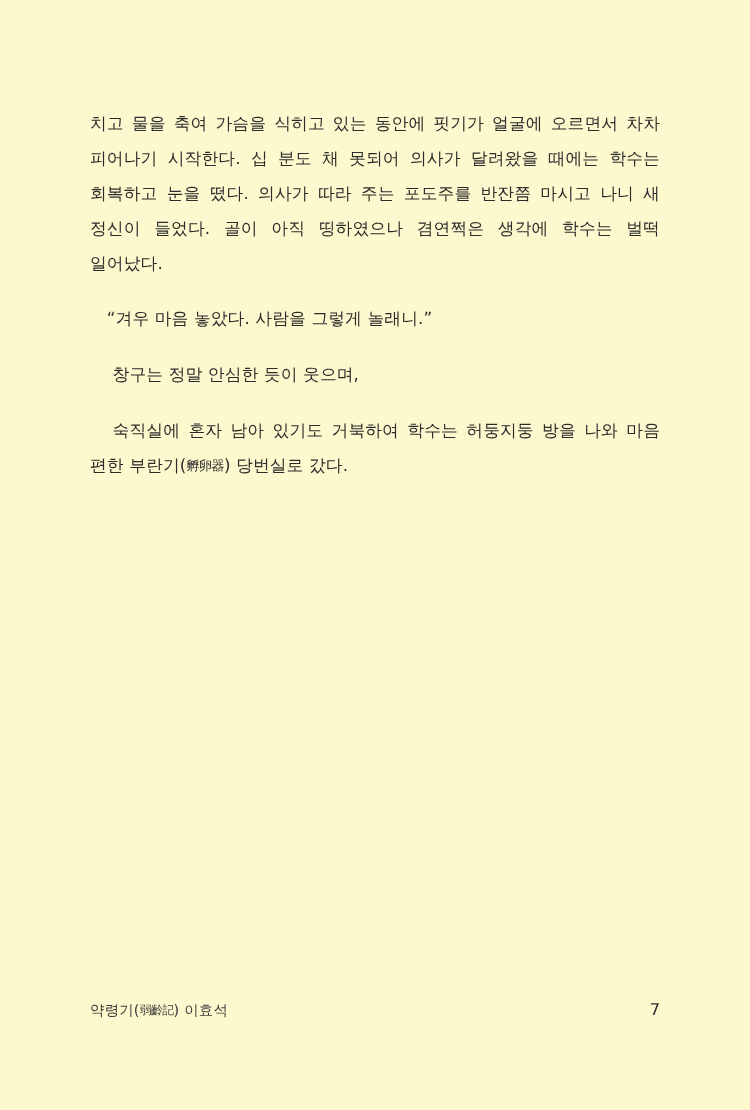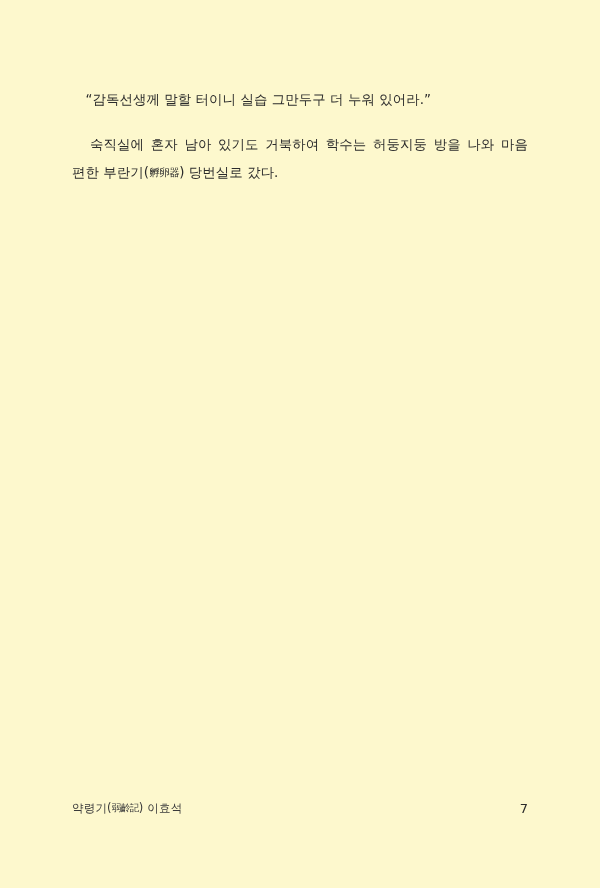--- a/index.html
+++ b/index.html
@@ -68,25 +68,27 @@
     color: #2b2b2b;
   }
 </style>
 </head>
 <body>
 
 <div class="page">
 
   <div class="body-text">
 
+    <p class="para">치고 물을 축여 가슴을 식히고 있는 동안에 핏기가 얼굴에 오르면서 차차 피어나기 시작한다. 십 분도 채 못되어 의사가 달려왔을 때에는 학수는 회복하고 눈을 떴다. 의사가 따라 주는 포도주를 반잔쯤 마시고 나니 새 정신이 들었다. 골이 아직 띵하였으나 겸연쩍은 생각에 학수는 벌떡 일어났다.</p>
+
+    <p class="para quote">“겨우 마음 놓았다. 사람을 그렇게 놀래니.”</p>
+
+    <p class="para indent">창구는 정말 안심한 듯이 웃으며,</p>
 
 
-
-
-    <p class="para quote">“감독선생께 말할 터이니 실습 그만두구 더 누워 있어라.”</p>
 
 
     <p class="para indent">숙직실에 혼자 남아 있기도 거북하여 학수는 허둥지둥 방을 나와 마음 편한 부란기(<span class="hanja">孵卵器</span>) 당번실로 갔다.</p>
 
 
   </div>
 
   <div class="footer">
     <div class="footer-title"><span>약령기(</span><span class="hanja">弱齡記</span><span>) 이효석</span></div>
     <div class="footer-page">7</div>

